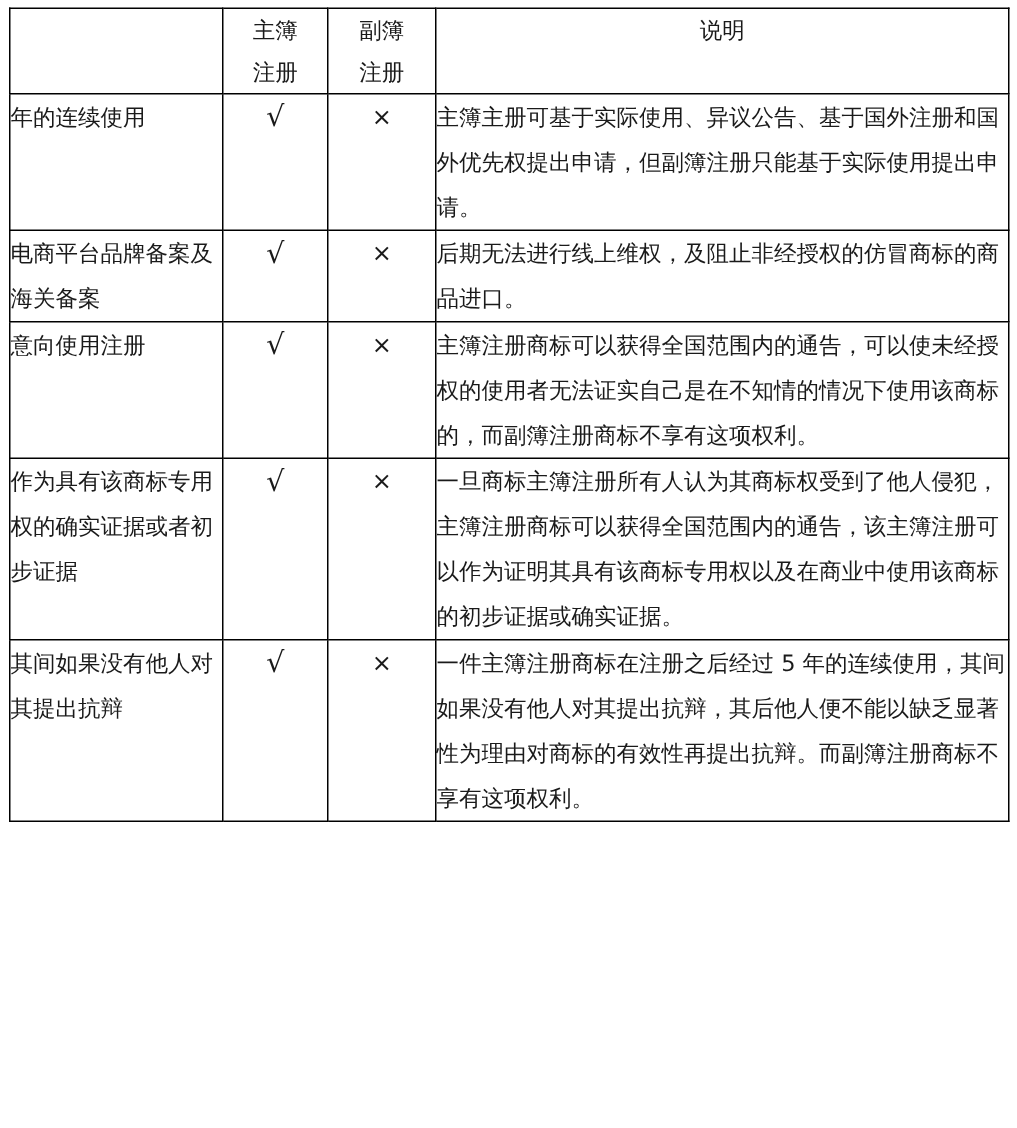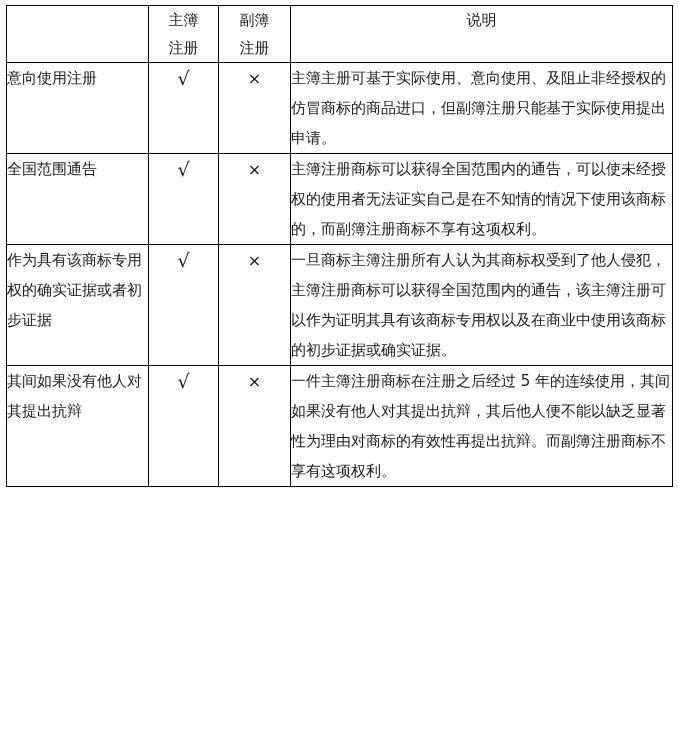--- a/index.html
+++ b/index.html
@@ -106,27 +106,33 @@
         </th>
         <th class="hdr-cell hdr-stack">
           <span>副簿</span>
           <span>注册</span>
         </th>
         <th class="hdr-desc">说明</th>
       </tr>
     </thead>
     <tbody id="table-body">
         <tr>
-          <td class="feature-cell">意向使用注册</td>
+          <td class="feature-cell">年的连续使用</td>
           <td class="mark-cell"><span class="glyph-check">√</span></td>
           <td class="mark-cell"><span class="glyph-cross">×</span></td>
-          <td class="desc-cell">主簿主册可基于实际使用、意向使用、及阻止非经授权的仿冒商标的商品进口，但副簿注册只能基于实际使用提出申请。</td>
+          <td class="desc-cell">主簿主册可基于实际使用、异议公告、基于国外注册和国外优先权提出申请，但副簿注册只能基于实际使用提出申请。</td>
         </tr>
         <tr>
-          <td class="feature-cell">全国范围通告</td>
+          <td class="feature-cell">电商平台品牌备案及海关备案</td>
+          <td class="mark-cell"><span class="glyph-check">√</span></td>
+          <td class="mark-cell"><span class="glyph-cross">×</span></td>
+          <td class="desc-cell">后期无法进行线上维权，及阻止非经授权的仿冒商标的商品进口。</td>
+        </tr>
+        <tr>
+          <td class="feature-cell">意向使用注册</td>
           <td class="mark-cell"><span class="glyph-check">√</span></td>
           <td class="mark-cell"><span class="glyph-cross">×</span></td>
           <td class="desc-cell">主簿注册商标可以获得全国范围内的通告，可以使未经授权的使用者无法证实自己是在不知情的情况下使用该商标的，而副簿注册商标不享有这项权利。</td>
         </tr>
         <tr>
           <td class="feature-cell">作为具有该商标专用权的确实证据或者初步证据</td>
           <td class="mark-cell"><span class="glyph-check">√</span></td>
           <td class="mark-cell"><span class="glyph-cross">×</span></td>
           <td class="desc-cell">一旦商标主簿注册所有人认为其商标权受到了他人侵犯，主簿注册商标可以获得全国范围内的通告，该主簿注册可以作为证明其具有该商标专用权以及在商业中使用该商标的初步证据或确实证据。</td>
         </tr>

